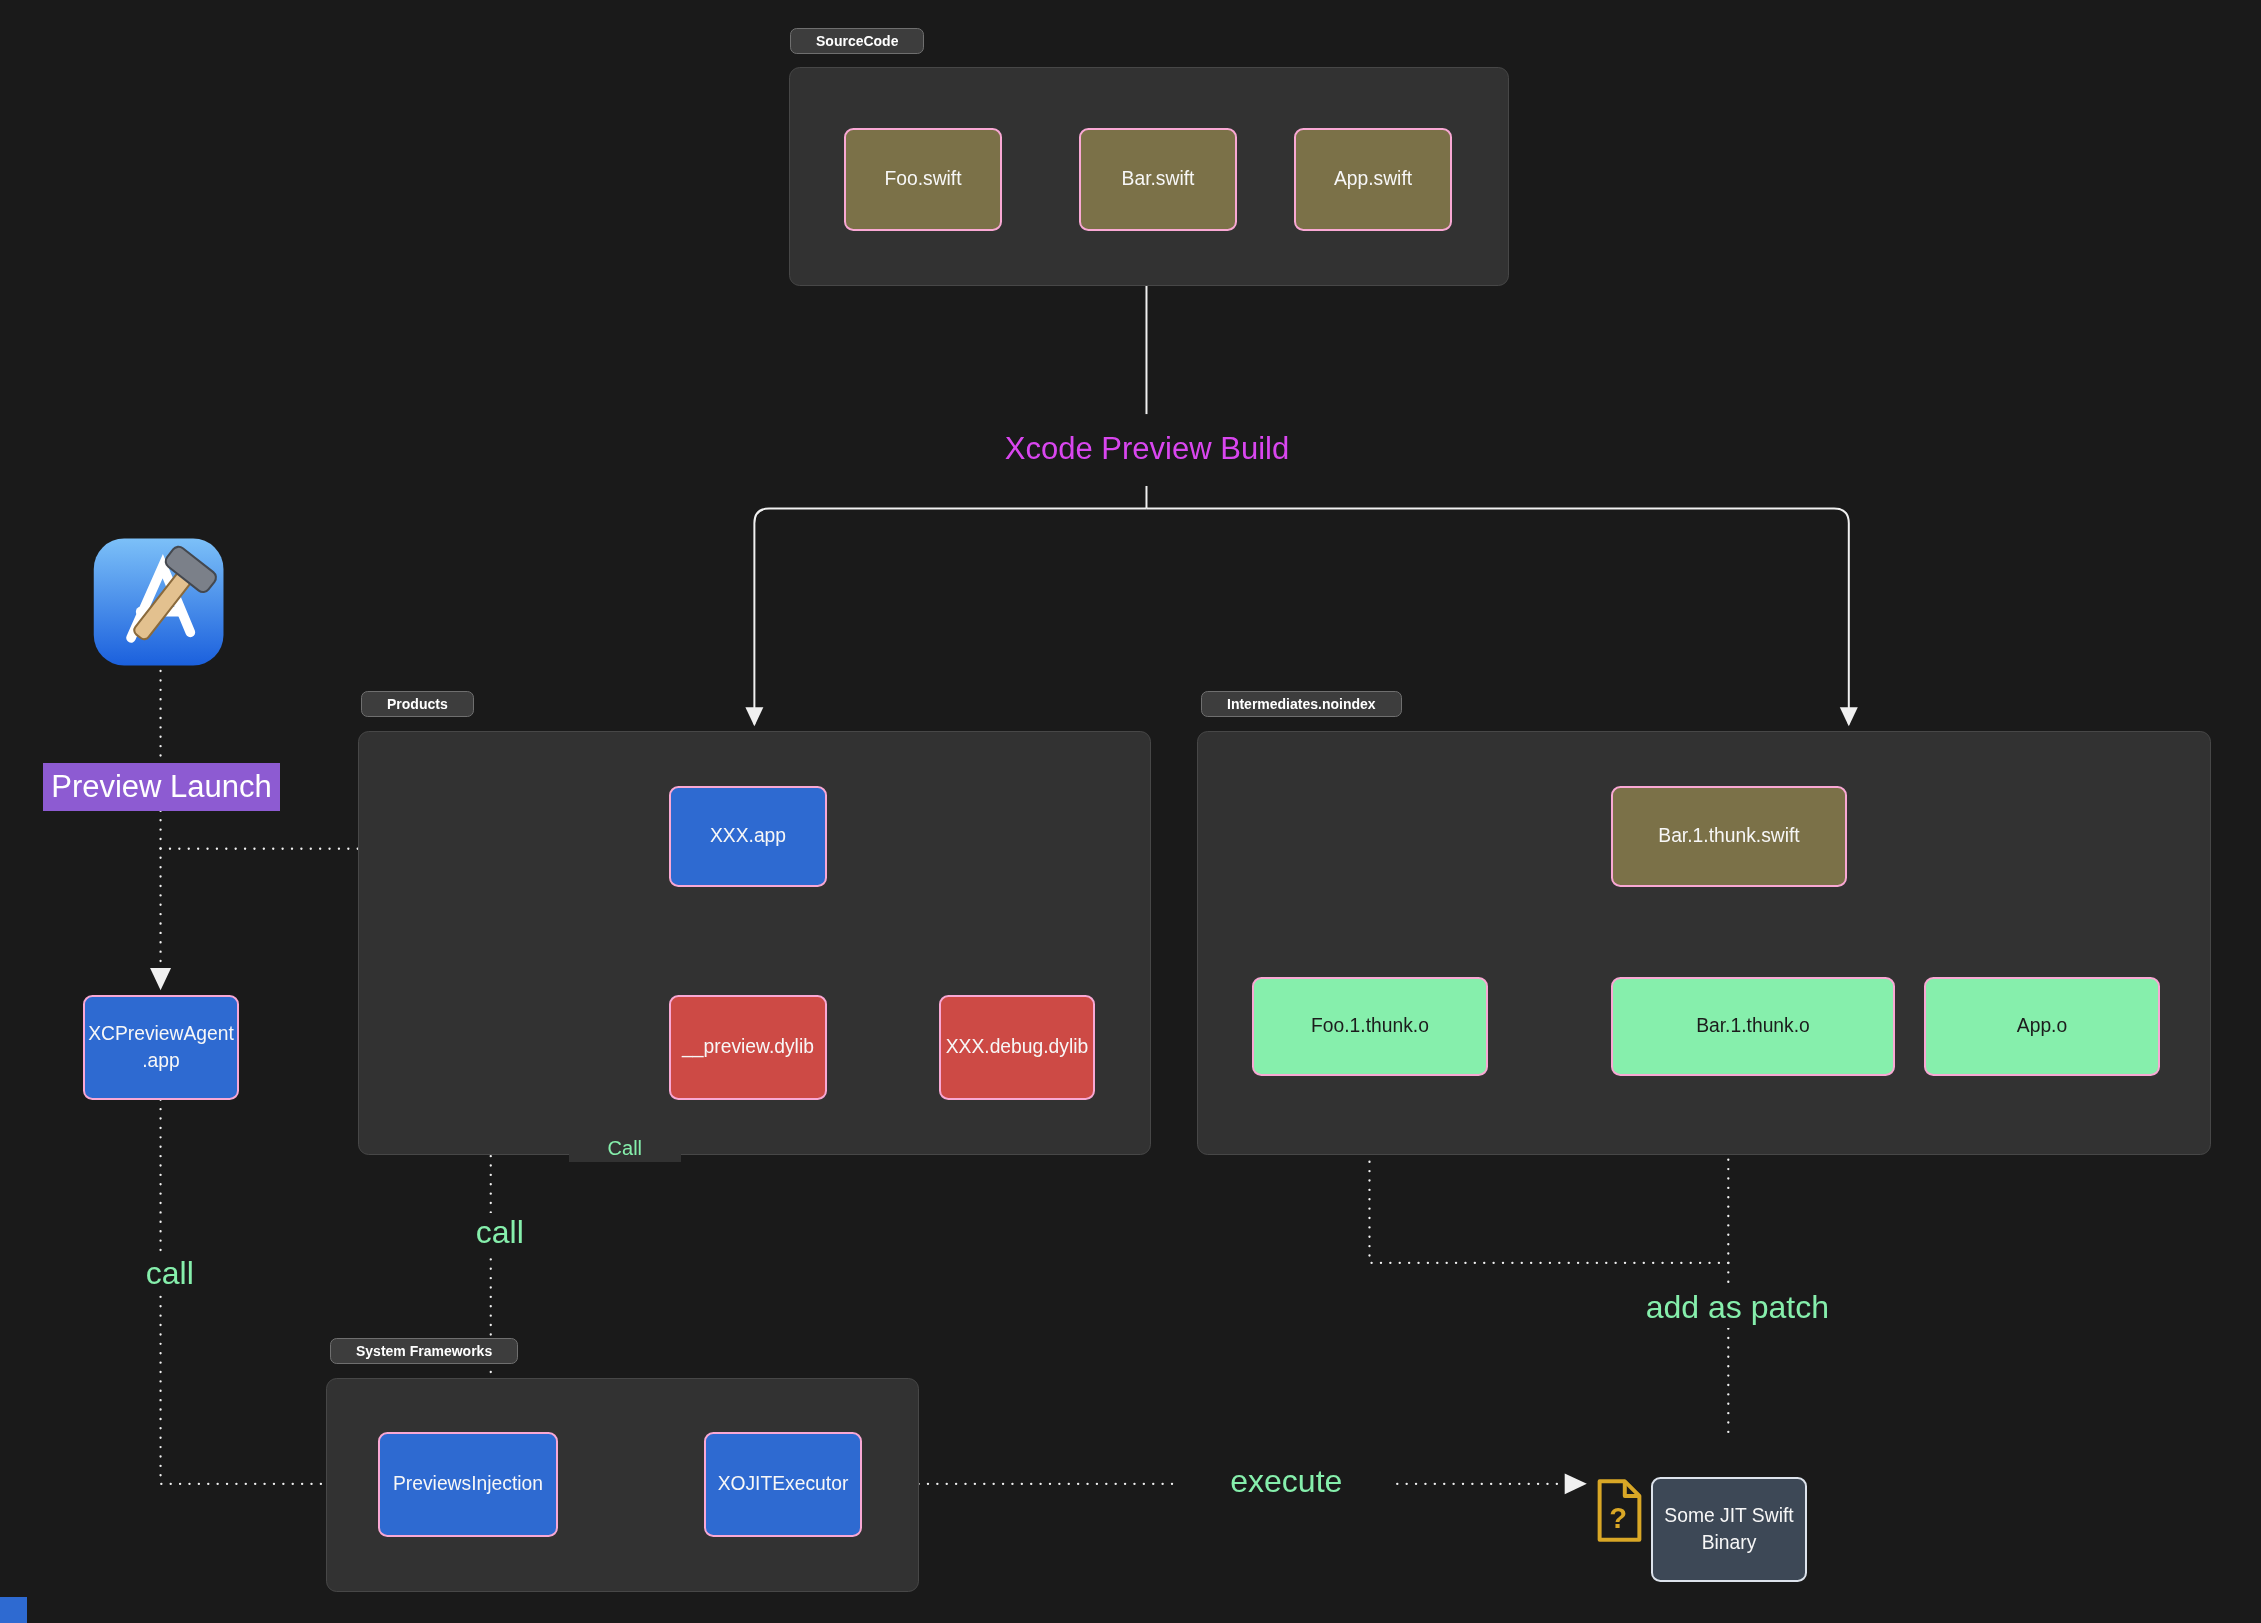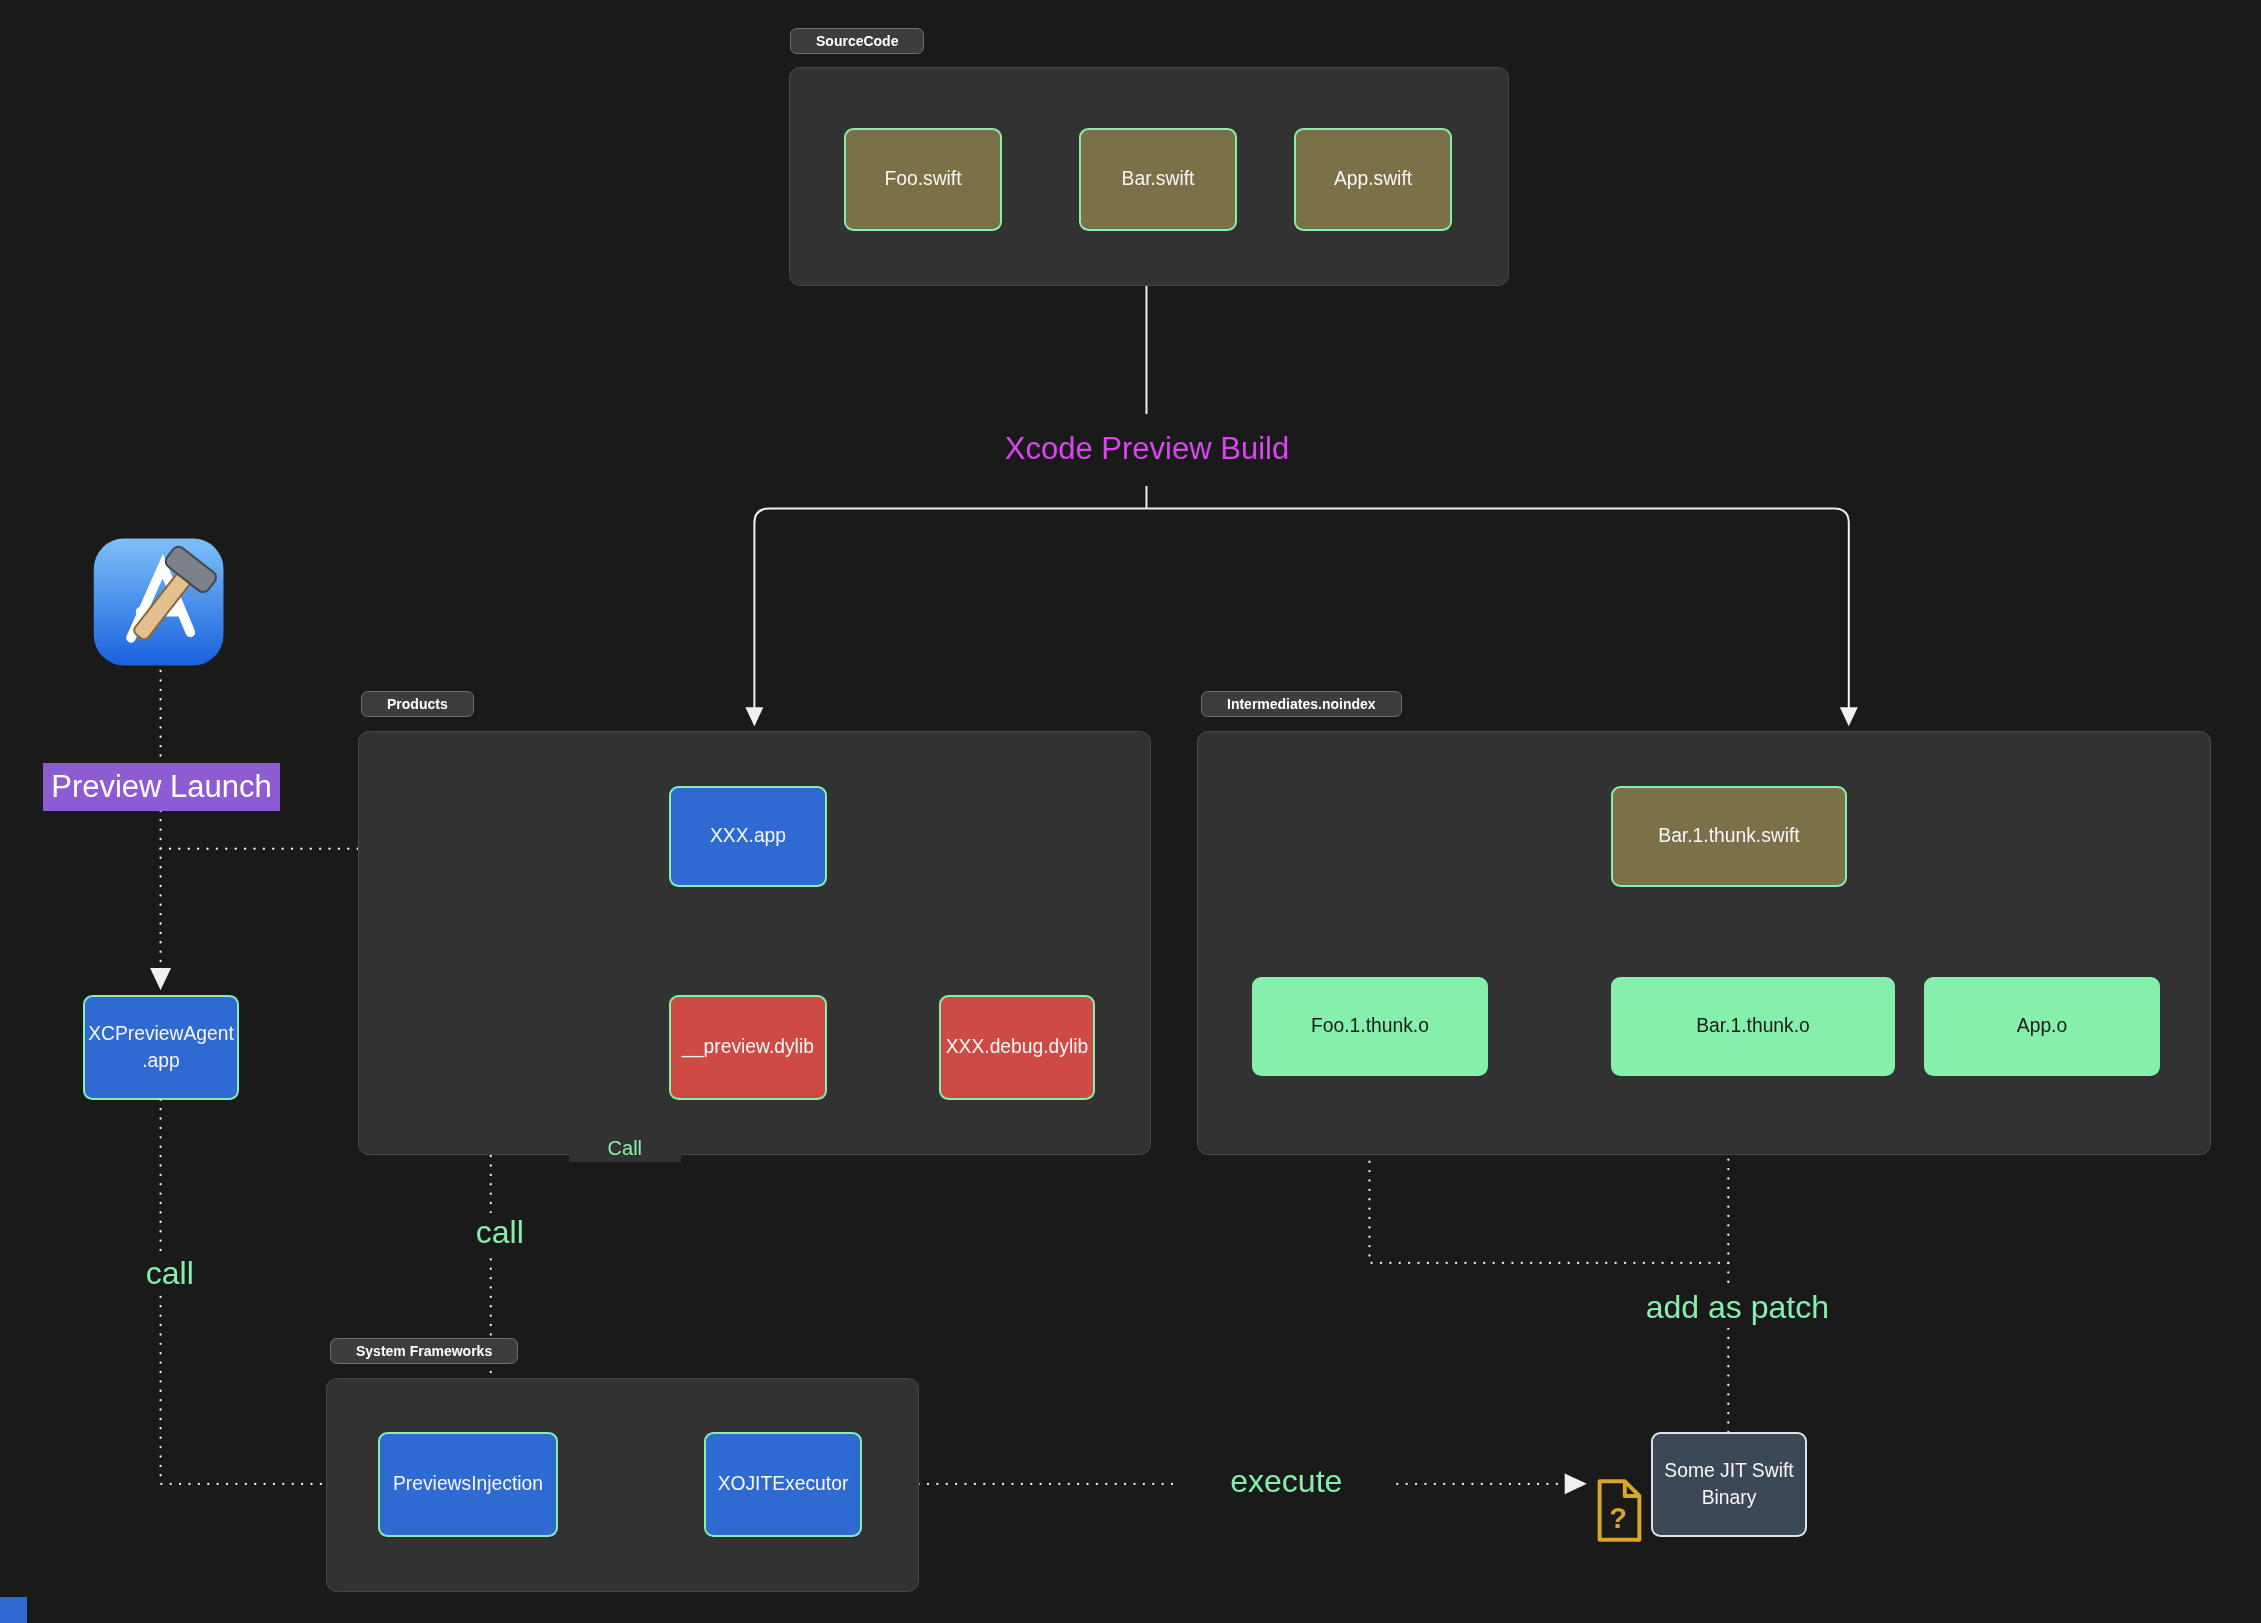--- a/index.html
+++ b/index.html
@@ -26,33 +26,33 @@
     padding:4px 25px;
     font-size:14px;
     font-weight:bold;
     color:#ffffff;
     white-space:nowrap;
   }
   .node{
     position:absolute;
     display:flex;align-items:center;justify-content:center;
     text-align:center;
-    border:2px solid #86efac;
+    border:2px solid #f9a8d4;
     border-radius:9.3px;
     font-size:19.3px;
     line-height:1.35;
     padding:4px;
     box-sizing:border-box;
     color:#f7f7f7;
   }
   .olive{background:#7b7148;}
   .blue{background:#2e6ad1;}
   .red{background:#cd4a45;}
   .gray{background:#86efac;color:#1c1c1c;}
-  .slate{background:#3d4856;border-color:#dde3ec;}
+  .slate{background:#3d4856;border-color:#dde3ec;margin-top:45px;}
   .free-label{
     position:absolute;
     text-align:center;
     font-size:31px;
     color:#d946ef;
     white-space:nowrap;
   }
   .line-label{
     position:absolute;
     text-align:center;

